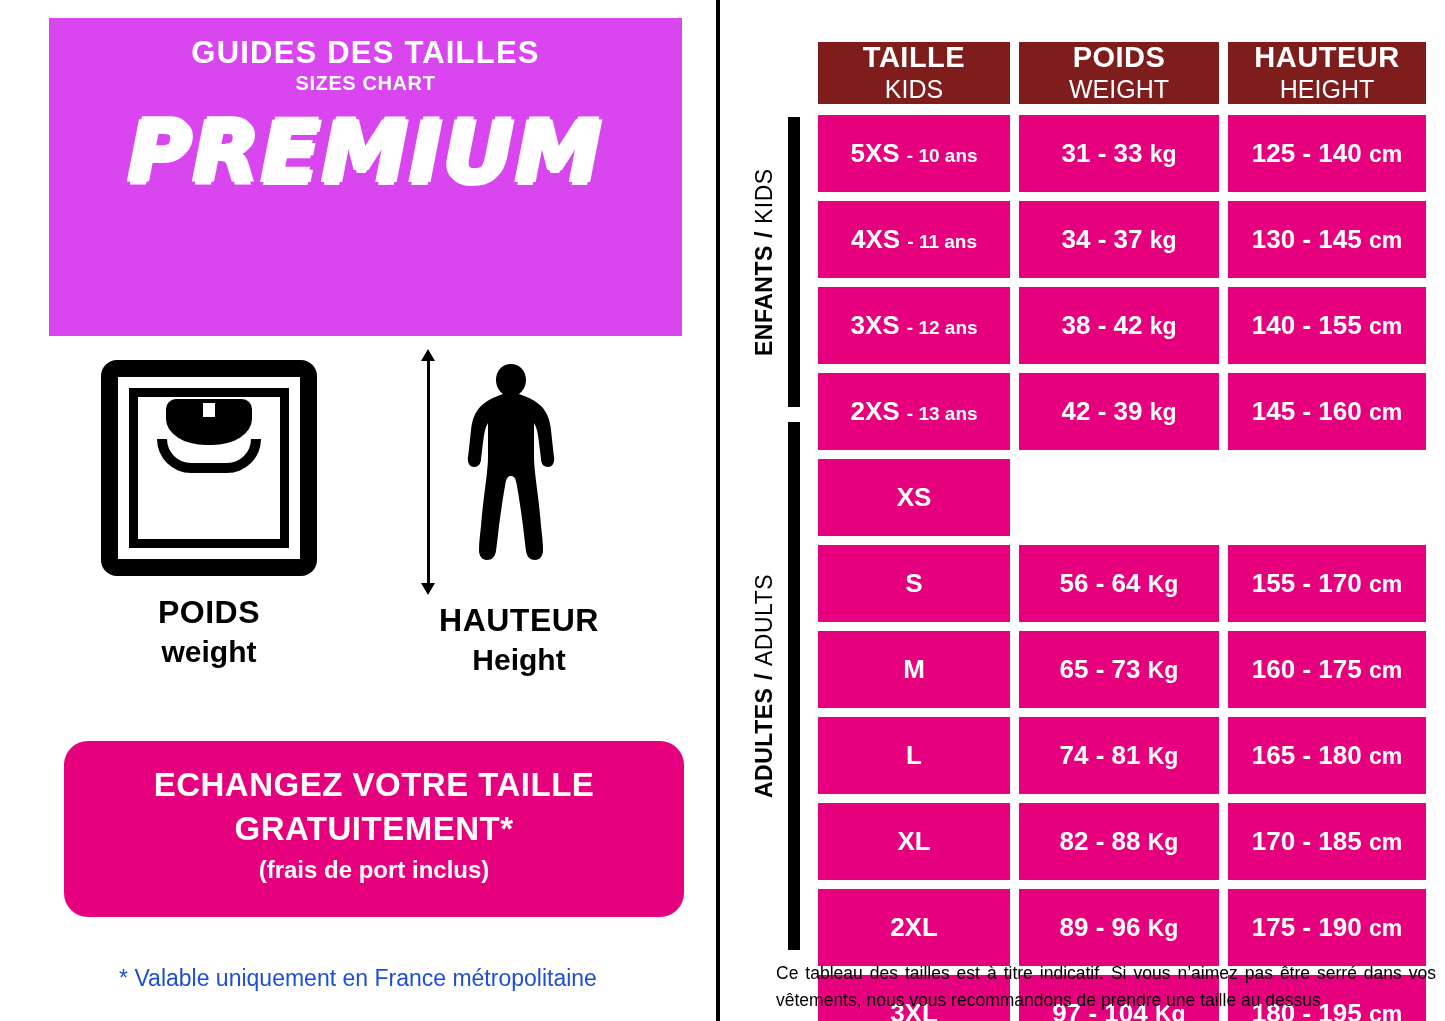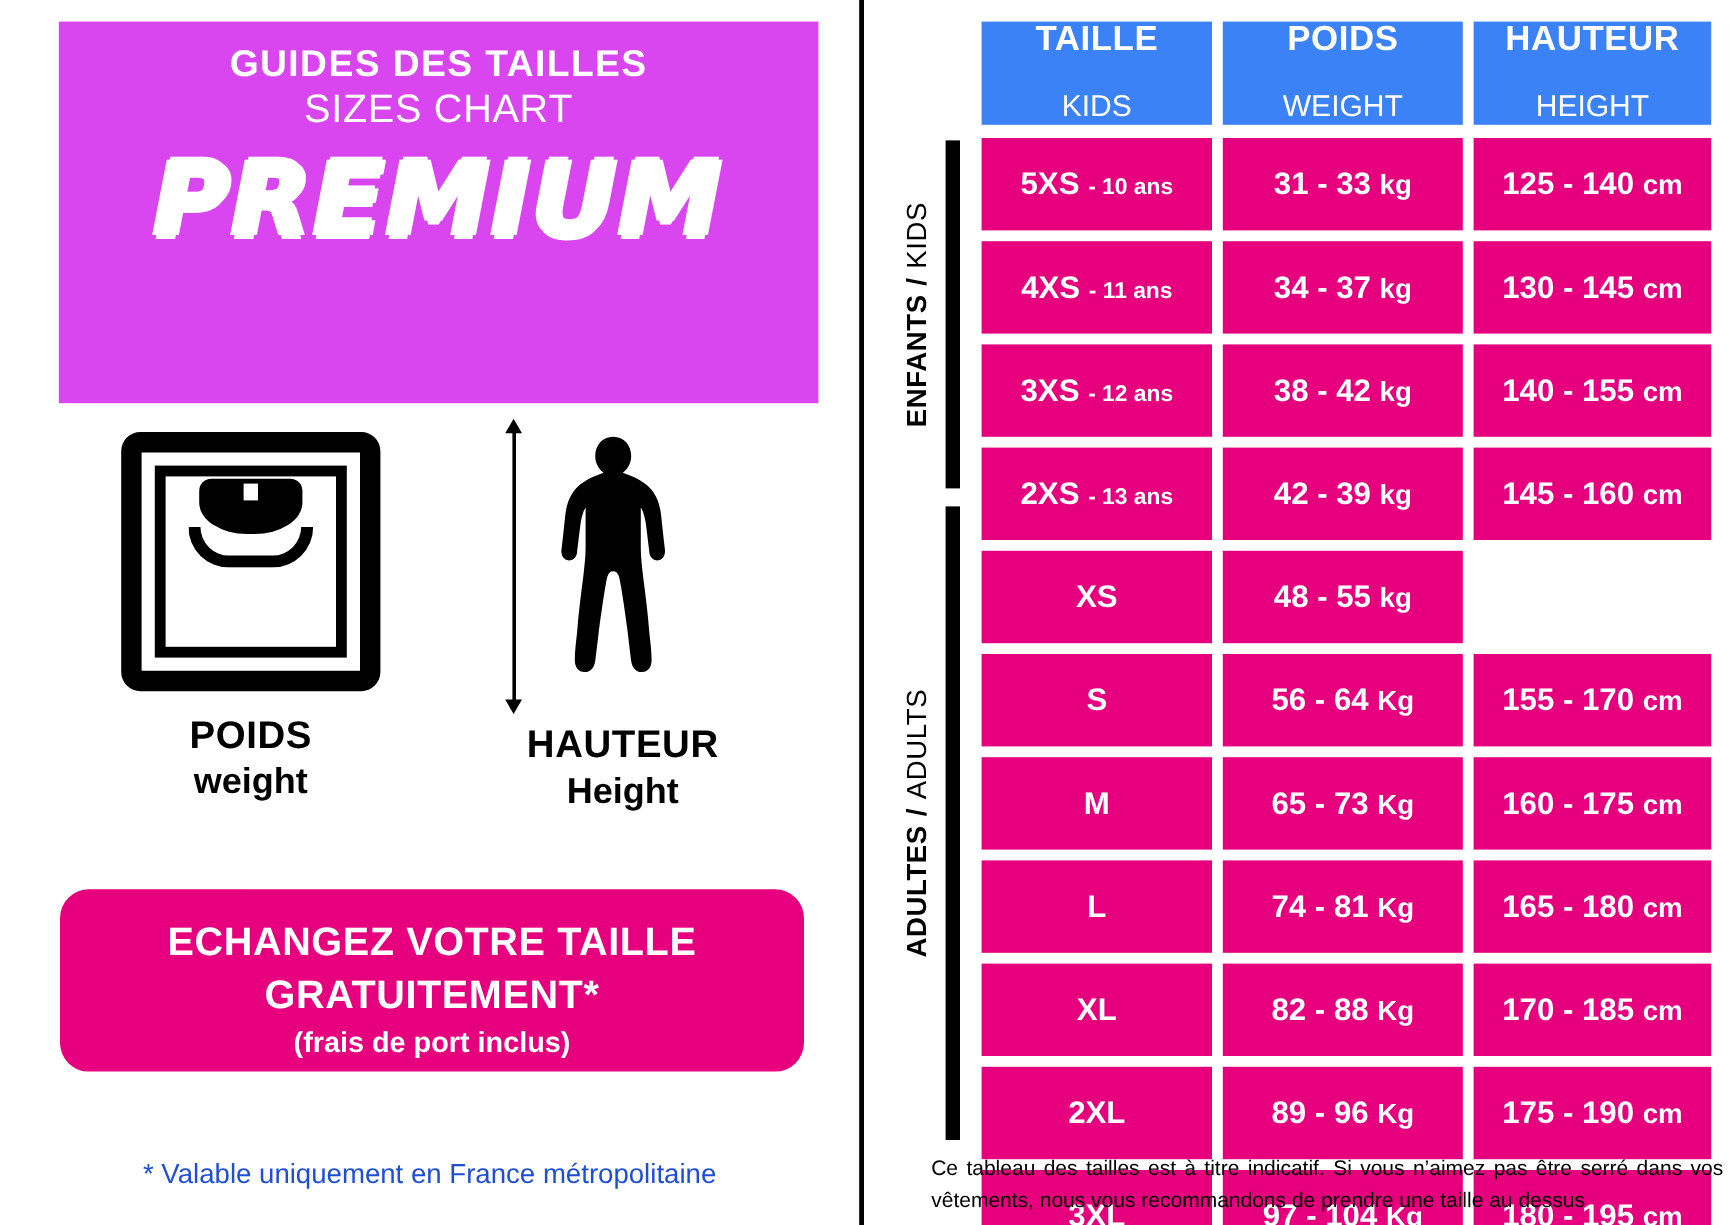--- a/index.html
+++ b/index.html
@@ -52,22 +52,22 @@
     text-align: center;
   }
   .brand-title {
     margin-top: 18px;
     font-size: 31px;
     font-weight: bold;
     letter-spacing: 1.2px;
     line-height: 1.12;
   }
   .brand-sub {
-    font-size: 33px;
-    font-weight: normal;
+    font-size: 20px;
+    font-weight: bold;
     letter-spacing: 0.6px;
     line-height: 1.2;
   }
 
   .logo-wrap {
     position: relative;
     margin-top: 14px;
     height: 200px;
   }
   .logo-premium {
@@ -220,24 +220,24 @@
     letter-spacing: 0.5px;
   }
   .icon-label-en {
     margin-top: 4px;
     font-size: 30px;
     font-weight: bold;
   }
 
   .promo {
     position: absolute;
-    left: 50px;
+    left: 64px;
     top: 741px;
     width: 620px;
-    height: 152px;
+    height: 176px;
     background: #e6007e;
     border-radius: 24px;
     color: #ffffff;
     text-align: center;
     box-sizing: border-box;
     padding-top: 22px;
   }
   .promo-l1 {
     font-size: 33px;
     font-weight: bold;
@@ -291,23 +291,24 @@
     align-items: center;
     justify-content: center;
     text-align: center;
     box-sizing: border-box;
   }
   .c-size { width: 192px; justify-content: center; }
   .c-weight { width: 200px; }
   .c-height { width: 198px; }
 
   .row.header .cell {
-    background: #3b82f6;
+    background: #7f1d1d;
     flex-direction: column;
     justify-content: space-between;
+    margin-top: 24px;
   }
   .hdr-fr {
     font-size: 29px;
     font-weight: bold;
     letter-spacing: 0.5px;
     line-height: 1.05;
   }
   .hdr-en {
     font-size: 25px;
     font-weight: normal;
@@ -495,23 +496,20 @@
               <span class="val"><span>42 - 39</span> <span class="unit">kg</span></span>
             </div>
             <div class="cell c-height">
               <span class="val"><span>145 - 160</span> <span class="unit">cm</span></span>
             </div>
           </div>
           <div class="row">
             <div class="cell c-size">
               <span class="val">XS</span>
             </div>
-            <div class="cell c-weight">
-              <span class="val"><span>48 - 55</span> <span class="unit">kg</span></span>
-            </div>
           </div>
           <div class="row">
             <div class="cell c-size">
               <span class="val">S</span>
             </div>
             <div class="cell c-weight">
               <span class="val"><span>56 - 64</span> <span class="unit">Kg</span></span>
             </div>
             <div class="cell c-height">
               <span class="val"><span>155 - 170</span> <span class="unit">cm</span></span>

